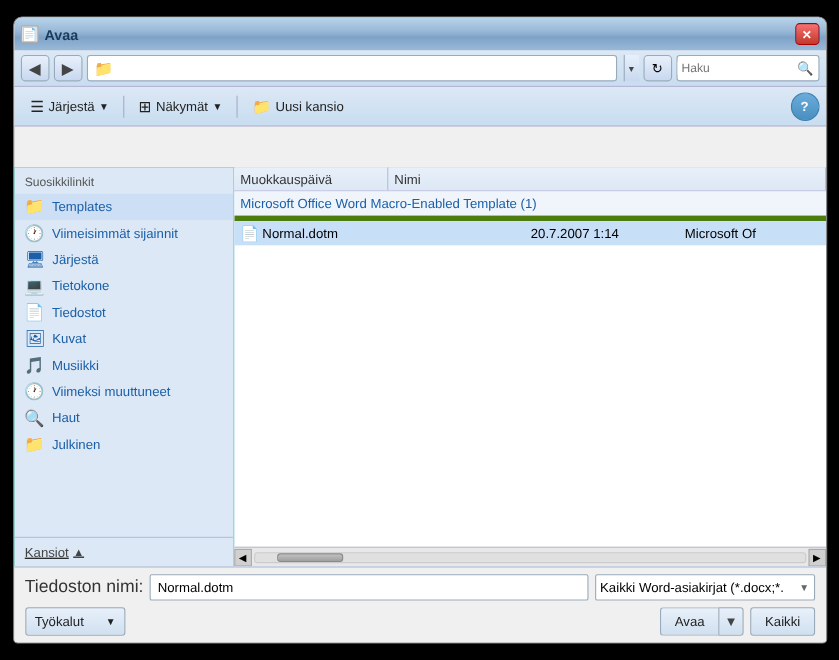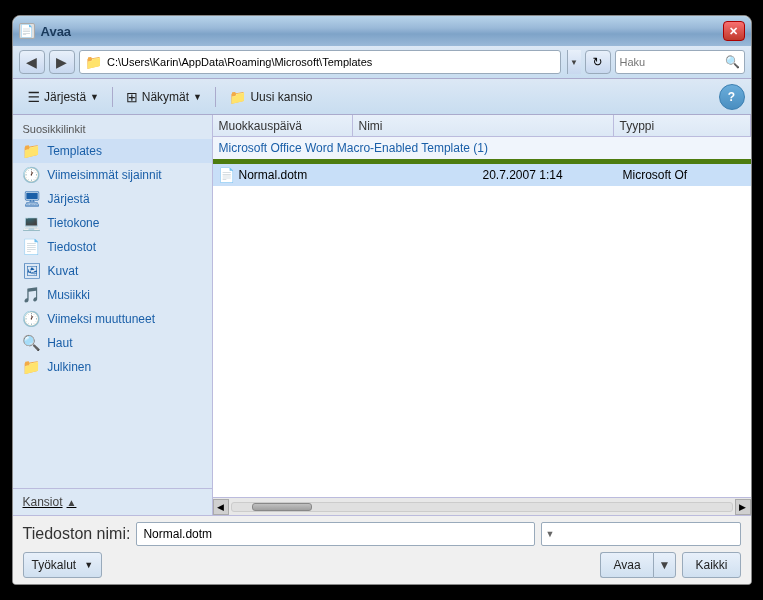--- a/index.html
+++ b/index.html
@@ -176,20 +176,21 @@
       font-size: 14px;
       margin-left: auto;
     }
 
     
     .content-area {
       display: flex;
       flex: 1;
       overflow: hidden;
       background: #14b8a6;
+      margin-top: 37px;
     }
 
     
     .sidebar {
       width: 200px;
       background: #dce8f5;
       border-right: 1px solid #bbd;
       display: flex;
       flex-direction: column;
       overflow: hidden;
@@ -367,21 +368,21 @@
       gap: 6px;
     }
     .tools-btn {
       height: 26px;
       background: linear-gradient(to bottom, #e8f0fa, #d0e0f0);
       border: 1px solid #9ab;
       border-radius: 3px;
       display: flex; align-items: center;
       padding: 12px 8px;
       cursor: pointer;
-      gap: 8px;
+      gap: 20px;
       font-size: 12px;
       color: #222;
       margin-right: auto;
     }
     .action-btn {
       height: 26px;
       background: linear-gradient(to bottom, #e8f0fa, #d0e0f0);
       border: 1px solid #9ab;
       border-radius: 3px;
       display: flex; align-items: center;
@@ -433,21 +434,20 @@
 
   <div class="address-bar">
     <div class="nav-btn">
       <span class="nav-arrow">◀</span>
     </div>
     <div class="nav-btn">
       <span class="nav-arrow">▶</span>
     </div>
     <div class="breadcrumb-bar">
       <span class="breadcrumb-folder-icon">📁</span>
-      <span class="breadcrumb-text">C:\Users\Karin\AppData\Roaming\Microsoft\Templates</span>
     </div>
     <div class="breadcrumb-dropdown">▼</div>
     <div class="refresh-btn">
       <span>↻</span>
     </div>
     <div class="search-bar">
       <input class="search-input" type="text" placeholder="Haku" style="">
       <div class="search-icon-btn">🔍</div>
     </div>
   </div>
@@ -529,23 +529,20 @@
     </div>
 
     <div class="file-list-area">
       <div class="column-headers">
         <div class="col-header col-date">
           <span>Muokkauspäivä</span>
         </div>
         <div class="col-header col-nimi">
           <span>Nimi</span>
         </div>
-        <div class="col-header col-type">
-          <span>Tyyppi</span>
-        </div>
       </div>
       <div class="file-items">
         <div class="file-group-header">
           <span>Microsoft Office Word Macro-Enabled Template (1)</span>
         </div>
         <div class="file-item selected">
           <div class="file-item-icon">📄</div>
           <div class="file-item-name">Normal.dotm</div>
           <div class="file-item-date">20.7.2007 1:14</div>
           <div class="file-item-type">Microsoft Of</div>
@@ -561,20 +558,21 @@
       </div>
     </div>
 
   </div>
 
   <div class="bottom-bar">
     <div class="filename-row">
       <span class="filename-label">Tiedoston nimi:</span>
       <input class="filename-input" type="text" value="Normal.dotm" style="">
       <div class="filetype-dropdown">
+        <span>Kaikki Word-asiakirjat (*.docx;*.</span>
         <span class="dropdown-arrow">▼</span>
       </div>
     </div>
     <div class="buttons-row">
       <div class="tools-btn">
         <span>Työkalut</span>
         <span style="font-size:9px;">▼</span>
       </div>
       <div class="action-btn-split">
         <div class="action-btn-main">

